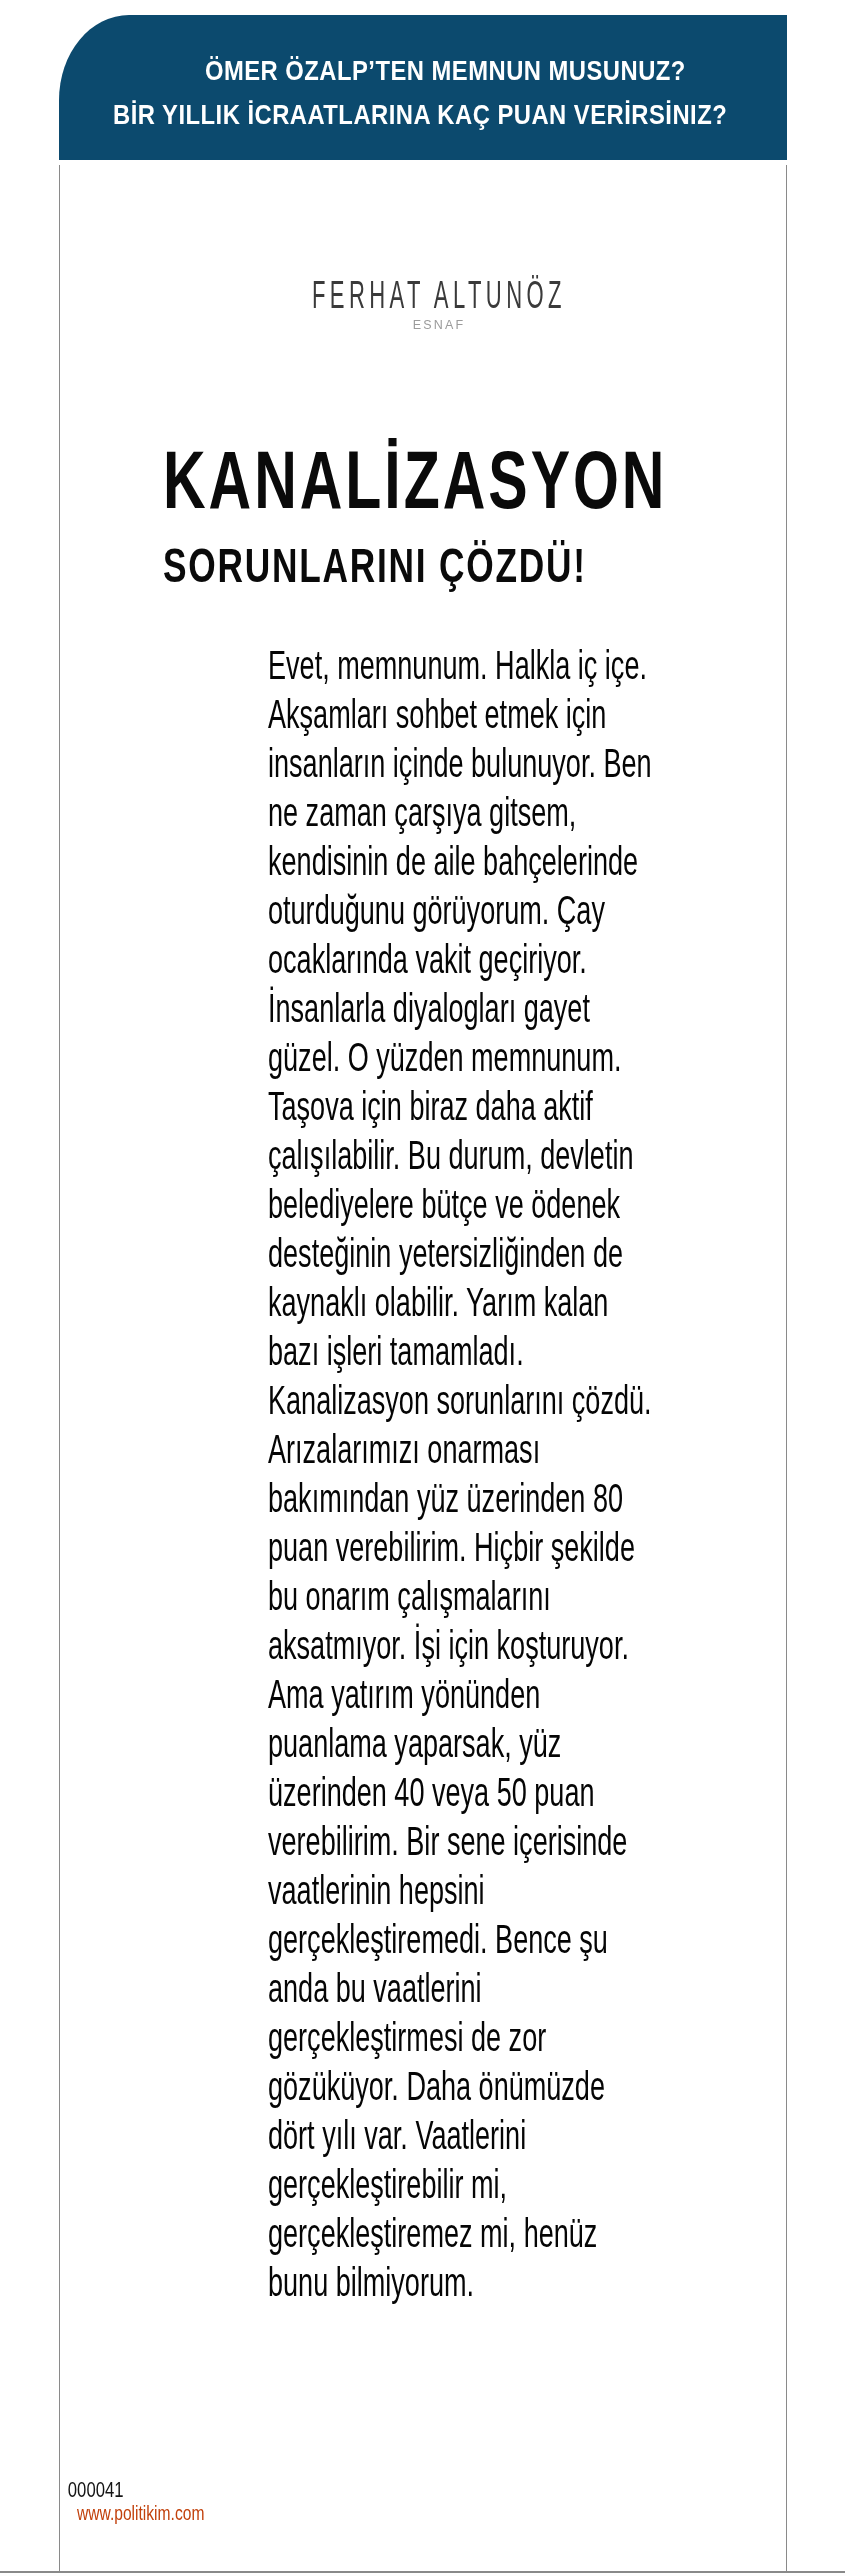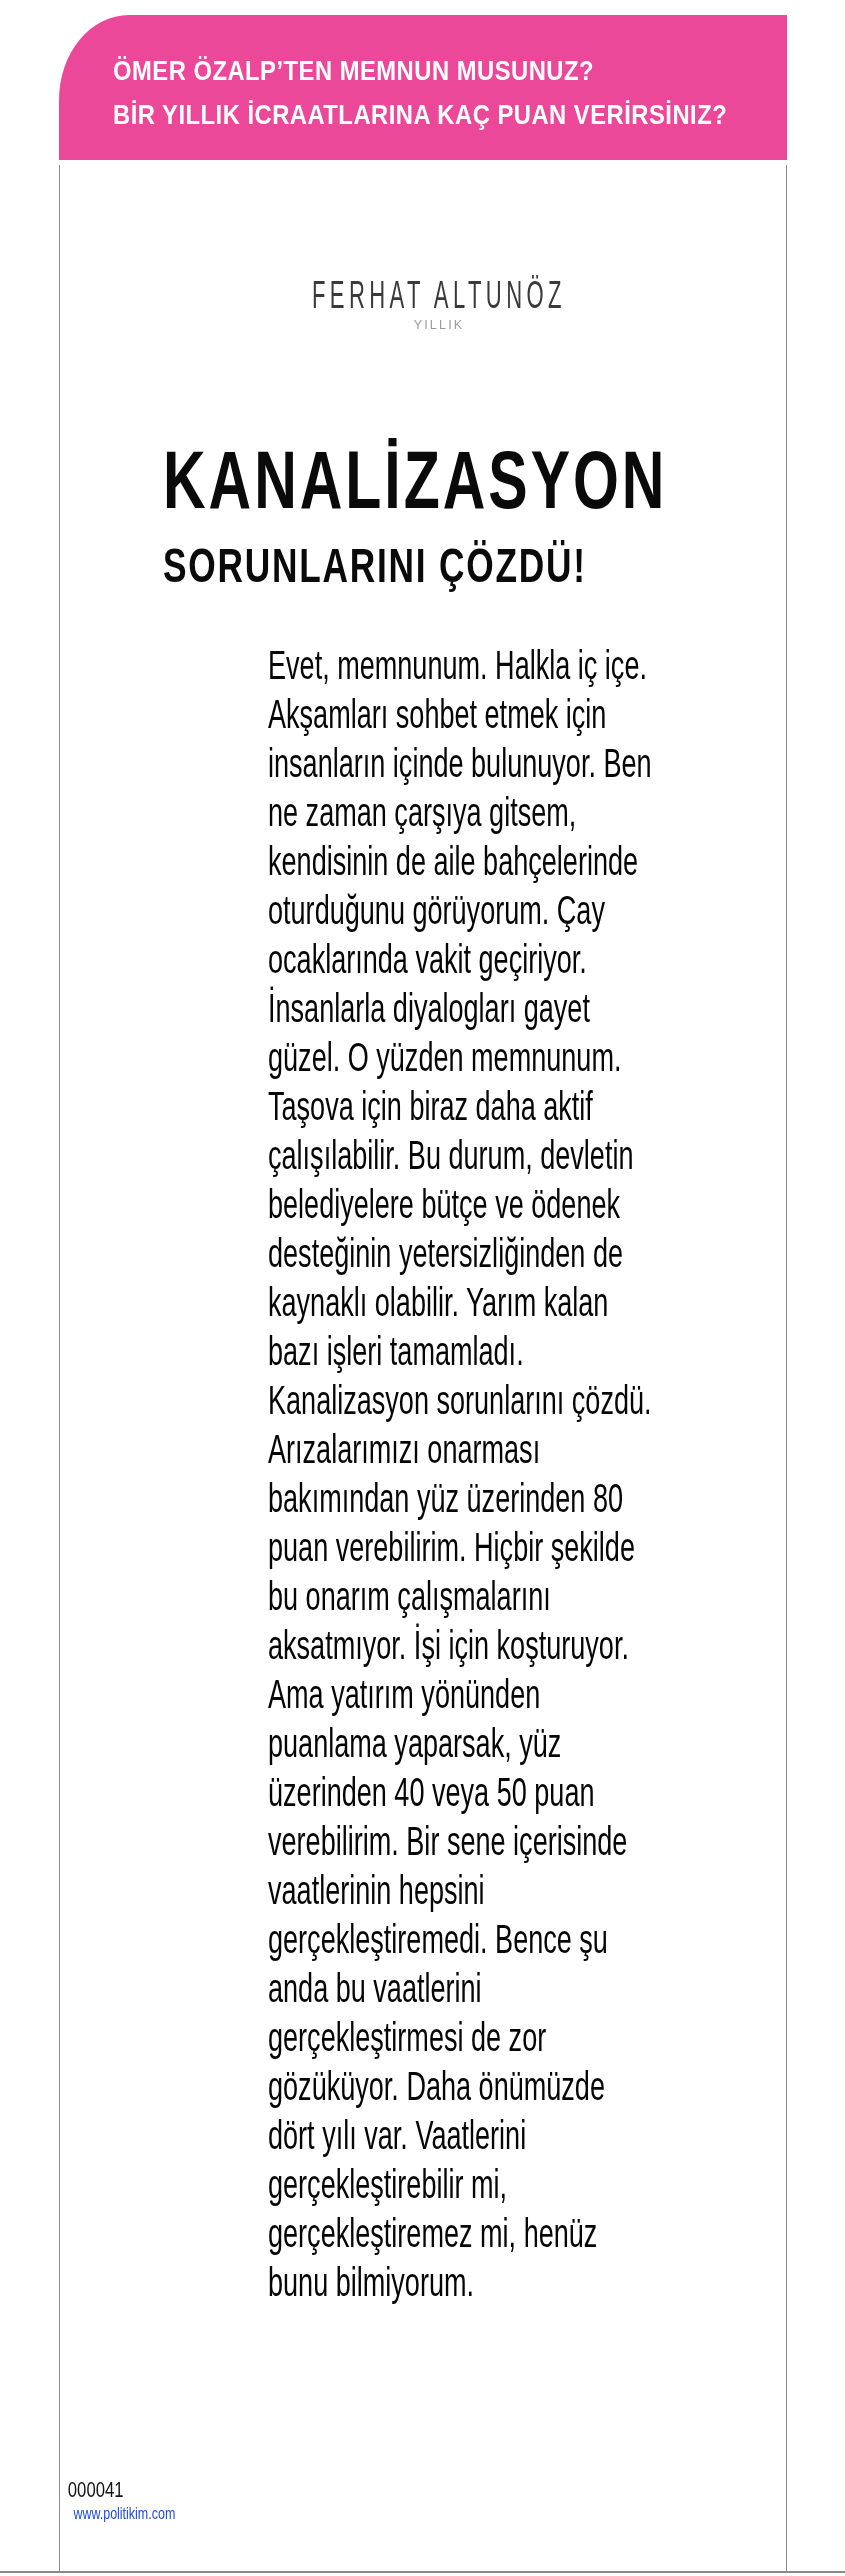--- a/index.html
+++ b/index.html
@@ -97,48 +97,48 @@
   .footer-id{
     display:inline-block;
     font-size:22px;line-height:23.5px;color:#141414;
     white-space:nowrap;
     transform:scaleX(0.76);
     transform-origin:center top;
   }
   .footer-site{
     display:block;
     margin-top:0px;
-    font-size:16px;line-height:23.5px;color:#1d4ed8;
+    font-size:20px;line-height:23.5px;color:#c2410c;
     white-space:nowrap;
     text-decoration:underline;
   }
   .footer-site span{
     display:inline-block;
     transform:scaleX(0.78);
     transform-origin:center top;
     white-space:nowrap;
   }
 </style>
 </head>
 <body>
 
 <div class="page">
 
-  <div class="banner" style="background: #ec4899;">
+  <div class="banner" style="background: #0c4a6e; text-align: right;">
     <span class="banner-line" style="color: rgb(255, 255, 255);">ÖMER ÖZALP’TEN MEMNUN MUSUNUZ?</span>
     <span class="banner-line" style="color: rgb(255, 255, 255);">BİR YILLIK İCRAATLARINA KAÇ PUAN VERİRSİNIZ?</span>
   </div>
 
   <div class="border-line border-left" style="background: rgb(138, 138, 138);"></div>
   <div class="border-line border-right" style="background: rgb(138, 138, 138);"></div>
   <div class="border-line border-bottom" style="background: rgb(138, 138, 138);"></div>
 
   <div class="author">
     <span class="author-name">FERHAT ALTUNÖZ</span>
-    <span class="author-role">YILLIK</span>
+    <span class="author-role">ESNAF</span>
   </div>
 
   <div class="headline">
     <div class="headline-line1">KANALİZASYON</div>
     <div class="headline-line2">SORUNLARINI ÇÖZDÜ!</div>
   </div>
 
   <div class="body-text">
       <div class="body-line">Evet, memnunum. Halkla iç içe.</div>
       <div class="body-line">Akşamları sohbet etmek için</div>

